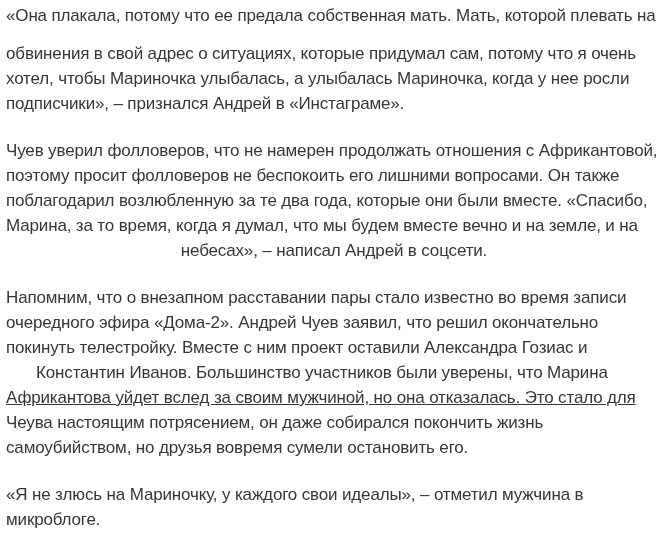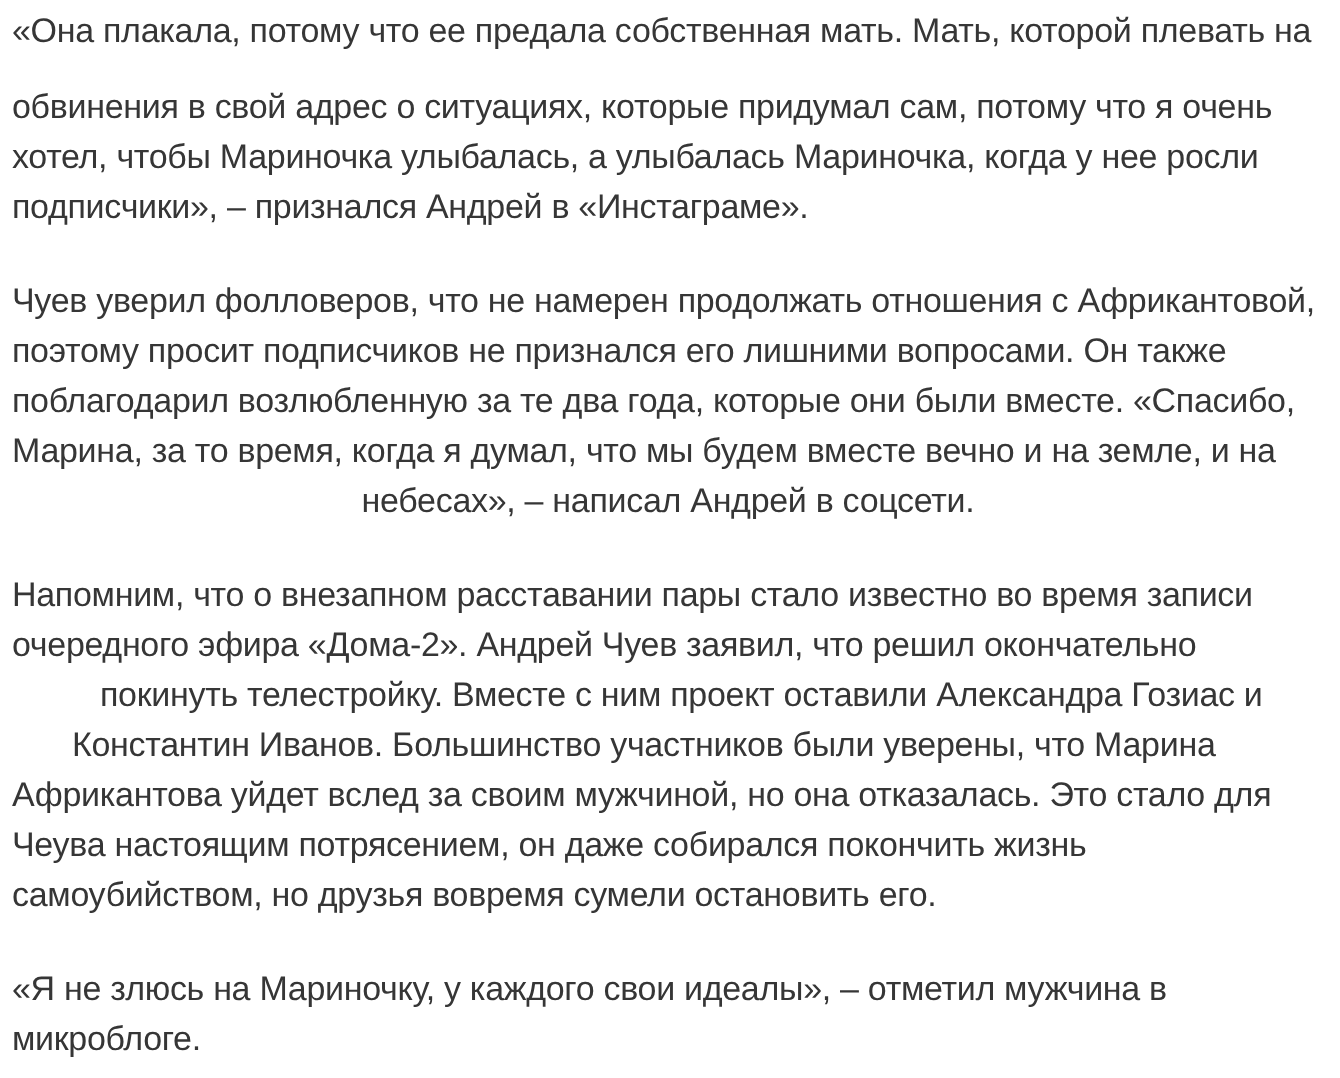--- a/index.html
+++ b/index.html
@@ -40,32 +40,32 @@
 
   <p class="paragraph">
     <span class="text-line" style="display: block;">«Она плакала, потому что ее предала собственная мать. Мать, которой плевать на</span>
     <span class="text-line" style="display: block; margin-top: 13px;">обвинения в свой адрес о ситуациях, которые придумал сам, потому что я очень</span>
     <span class="text-line" style="display: block;">хотел, чтобы Мариночка улыбалась, а улыбалась Мариночка, когда у нее росли</span>
     <span class="text-line" style="display: block;">подписчики», – признался Андрей в «Инстаграме».</span>
   </p>
 
   <p class="paragraph">
     <span class="text-line" style="display: block;">Чуев уверил фолловеров, что не намерен продолжать отношения с Африкантовой,</span>
-    <span class="text-line" style="display: block;">поэтому просит подписчиков не признался его лишними вопросами. Он также</span>
+    <span class="text-line" style="display: block;">поэтому просит фолловеров не беспокоить его лишними вопросами. Он также</span>
     <span class="text-line" style="display: block;">поблагодарил возлюбленную за те два года, которые они были вместе. «Спасибо,</span>
     <span class="text-line" style="display: block;">Марина, за то время, когда я думал, что мы будем вместе вечно и на земле, и на</span>
     <span class="text-line" style="display: block; text-align: center;">небесах», – написал Андрей в соцсети.</span>
   </p>
 
   <p class="paragraph">
     <span class="text-line" style="display: block;">Напомним, что о внезапном расставании пары стало известно во время записи</span>
     <span class="text-line" style="display: block;">очередного эфира «Дома-2». Андрей Чуев заявил, что решил окончательно</span>
-    <span class="text-line" style="display: block; margin-left: 44px;">покинуть телестройку. Вместе с ним проект оставили Александра Гозиас и</span>
+    <span class="text-line" style="display: block;">покинуть телестройку. Вместе с ним проект оставили Александра Гозиас и</span>
     <span class="text-line" style="display: block; margin-left: 30px;">Константин Иванов. Большинство участников были уверены, что Марина</span>
-    <span class="text-line" style="display: block;">Африкантова уйдет вслед за своим мужчиной, но она отказалась. Это стало для</span>
+    <span class="text-line" style="display: block; text-decoration: underline;">Африкантова уйдет вслед за своим мужчиной, но она отказалась. Это стало для</span>
     <span class="text-line" style="display: block;">Чеува настоящим потрясением, он даже собирался покончить жизнь</span>
     <span class="text-line" style="display: block;">самоубийством, но друзья вовремя сумели остановить его.</span>
   </p>
 
   <p class="paragraph">
     <span class="text-line" style="display: block;">«Я не злюсь на Мариночку, у каждого свои идеалы», – отметил мужчина в</span>
     <span class="text-line" style="display: block;">микроблоге.</span>
   </p>
 
 </div>

